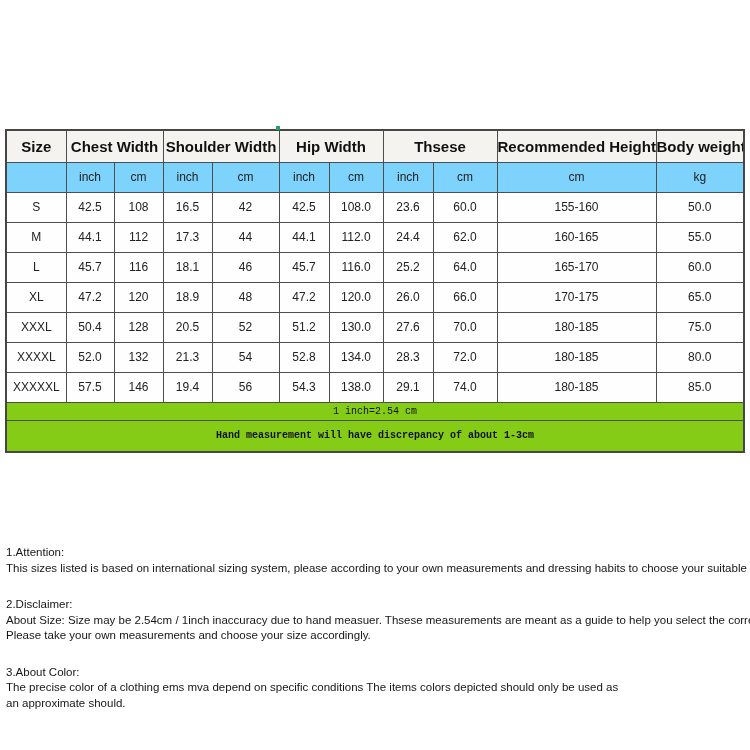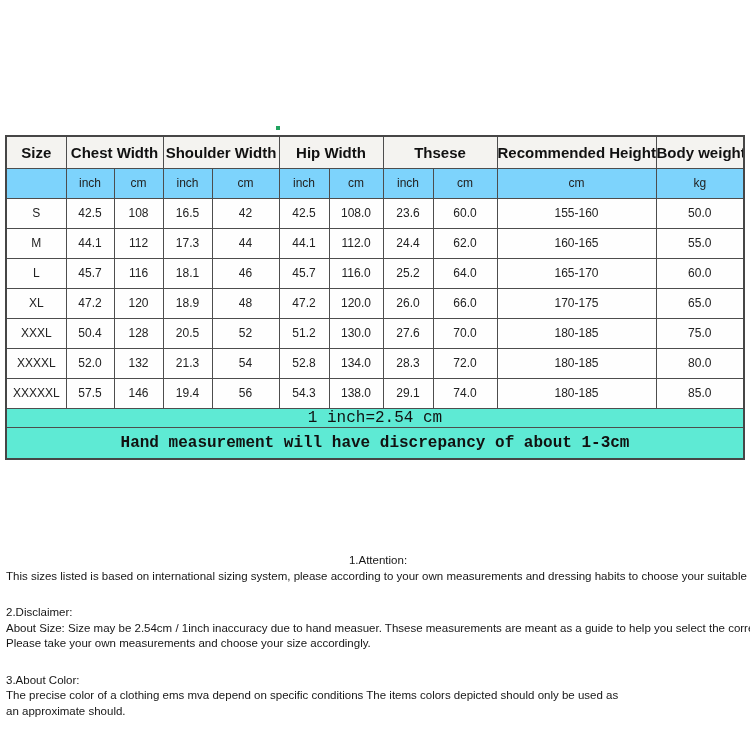--- a/index.html
+++ b/index.html
@@ -3,21 +3,21 @@
 <meta charset="utf-8">
 <style>
   * { margin: 0; padding: 0; box-sizing: border-box; }
   html, body { width: 750px; height: 750px; background: #ffffff; overflow: hidden; }
   body { position: relative; font-family: "Liberation Sans", sans-serif; color: #1a1a1a; }
 
   
   .size-table {
     position: absolute;
     left: 5px;
-    top: 135px;
+    top: 129px;
     width: 738px;
     border-collapse: collapse;
     table-layout: fixed;
     border: 2px solid #464646;
     padding-left: 28px;
   }
   .size-table th, .size-table td {
     border: 1px solid #4d4d4d;
     text-align: center;
     vertical-align: middle;
@@ -40,23 +40,23 @@
     background: #7dd3fc;
   }
   .size-table tbody td {
     height: 30px;
     font-size: 12px;
     color: #222;
     background: #fefefe;
   }
   .size-table tr.note-row td {
     font-family: "Liberation Mono", monospace;
-    font-size: 16px;
+    font-size: 10px;
     color: #111;
-    background: #5eead4;
+    background: #84cc16;
   }
   .size-table tr.note-row-1 td { height: 18px; }
   .size-table tr.note-row-2 td { height: 32px; font-weight: bold; }
 
   
   .artifact-dot {
     position: absolute;
     left: 276px;
     top: 126px;
     width: 4px;
@@ -68,21 +68,21 @@
   .notes-block {
     position: absolute;
     left: 6px;
     top: 545px;
     width: 744px;
     font-size: 11.5px;
     line-height: 15.5px;
     color: #161616;
   }
   .notes-block .section { margin-top: 21px; }
-  .notes-block .section:first-child { margin-top: 8px; text-align: center; }
+  .notes-block .section:first-child { margin-top: 0; }
   .notes-block p { white-space: nowrap; }
 </style>
 </head>
 <body>
 
 <table class="size-table">
   <colgroup>
     <col style="width:60px">
       <col style="width:48px">
       <col style="width:49px">

